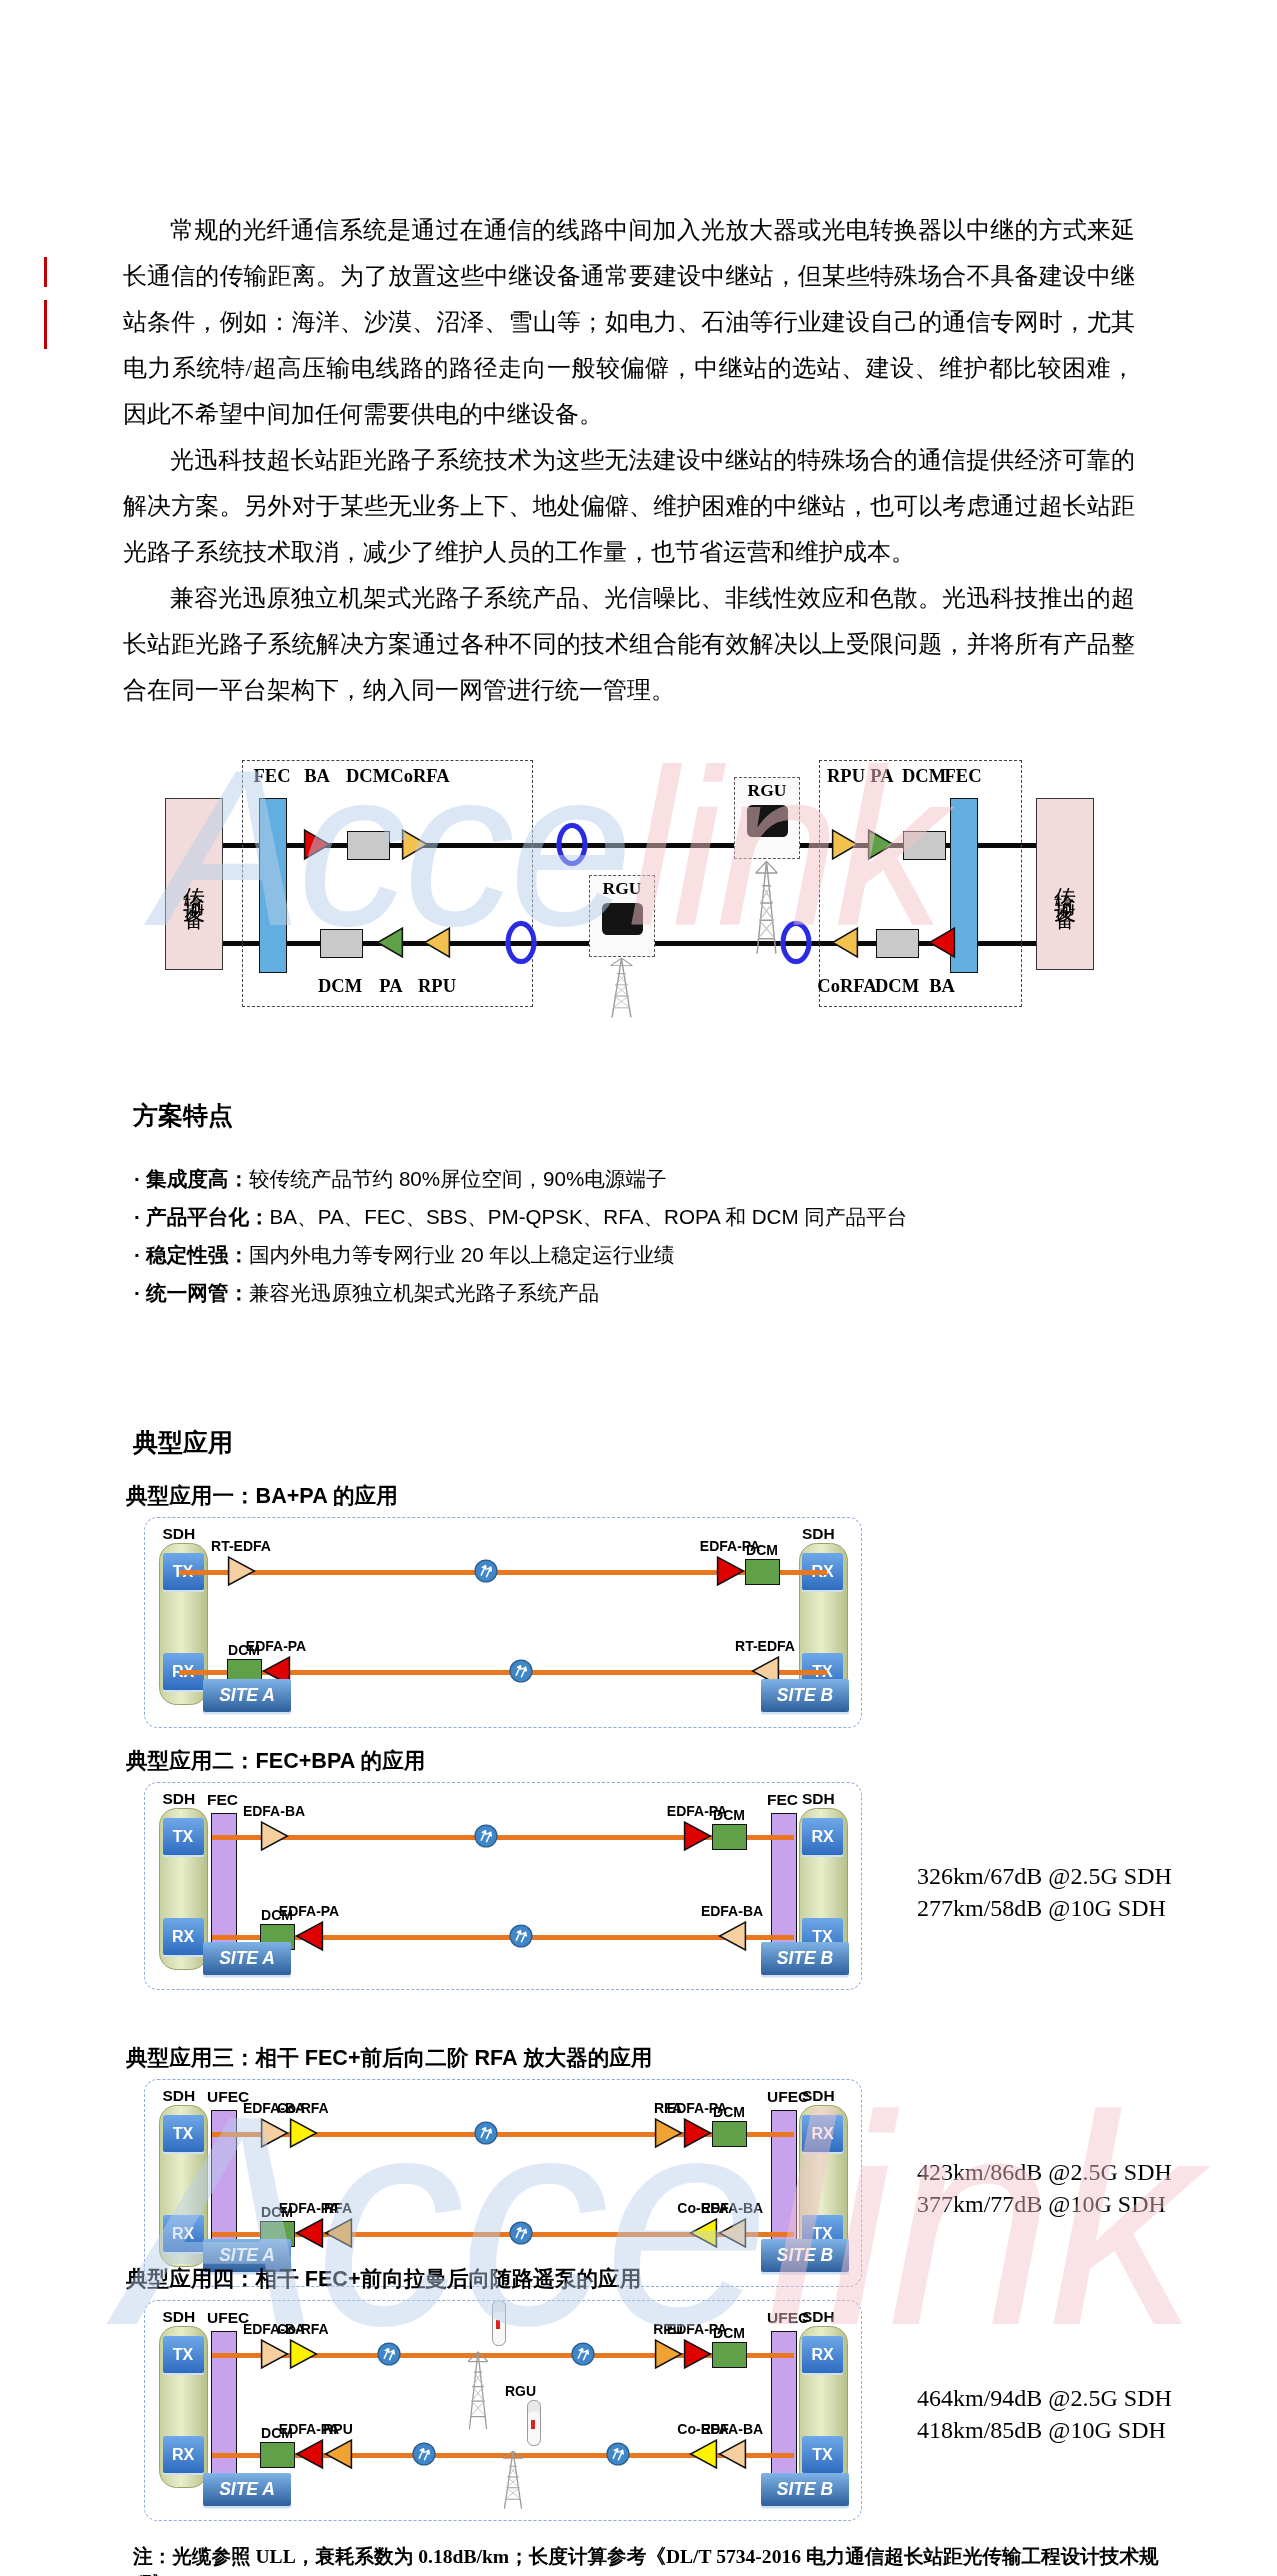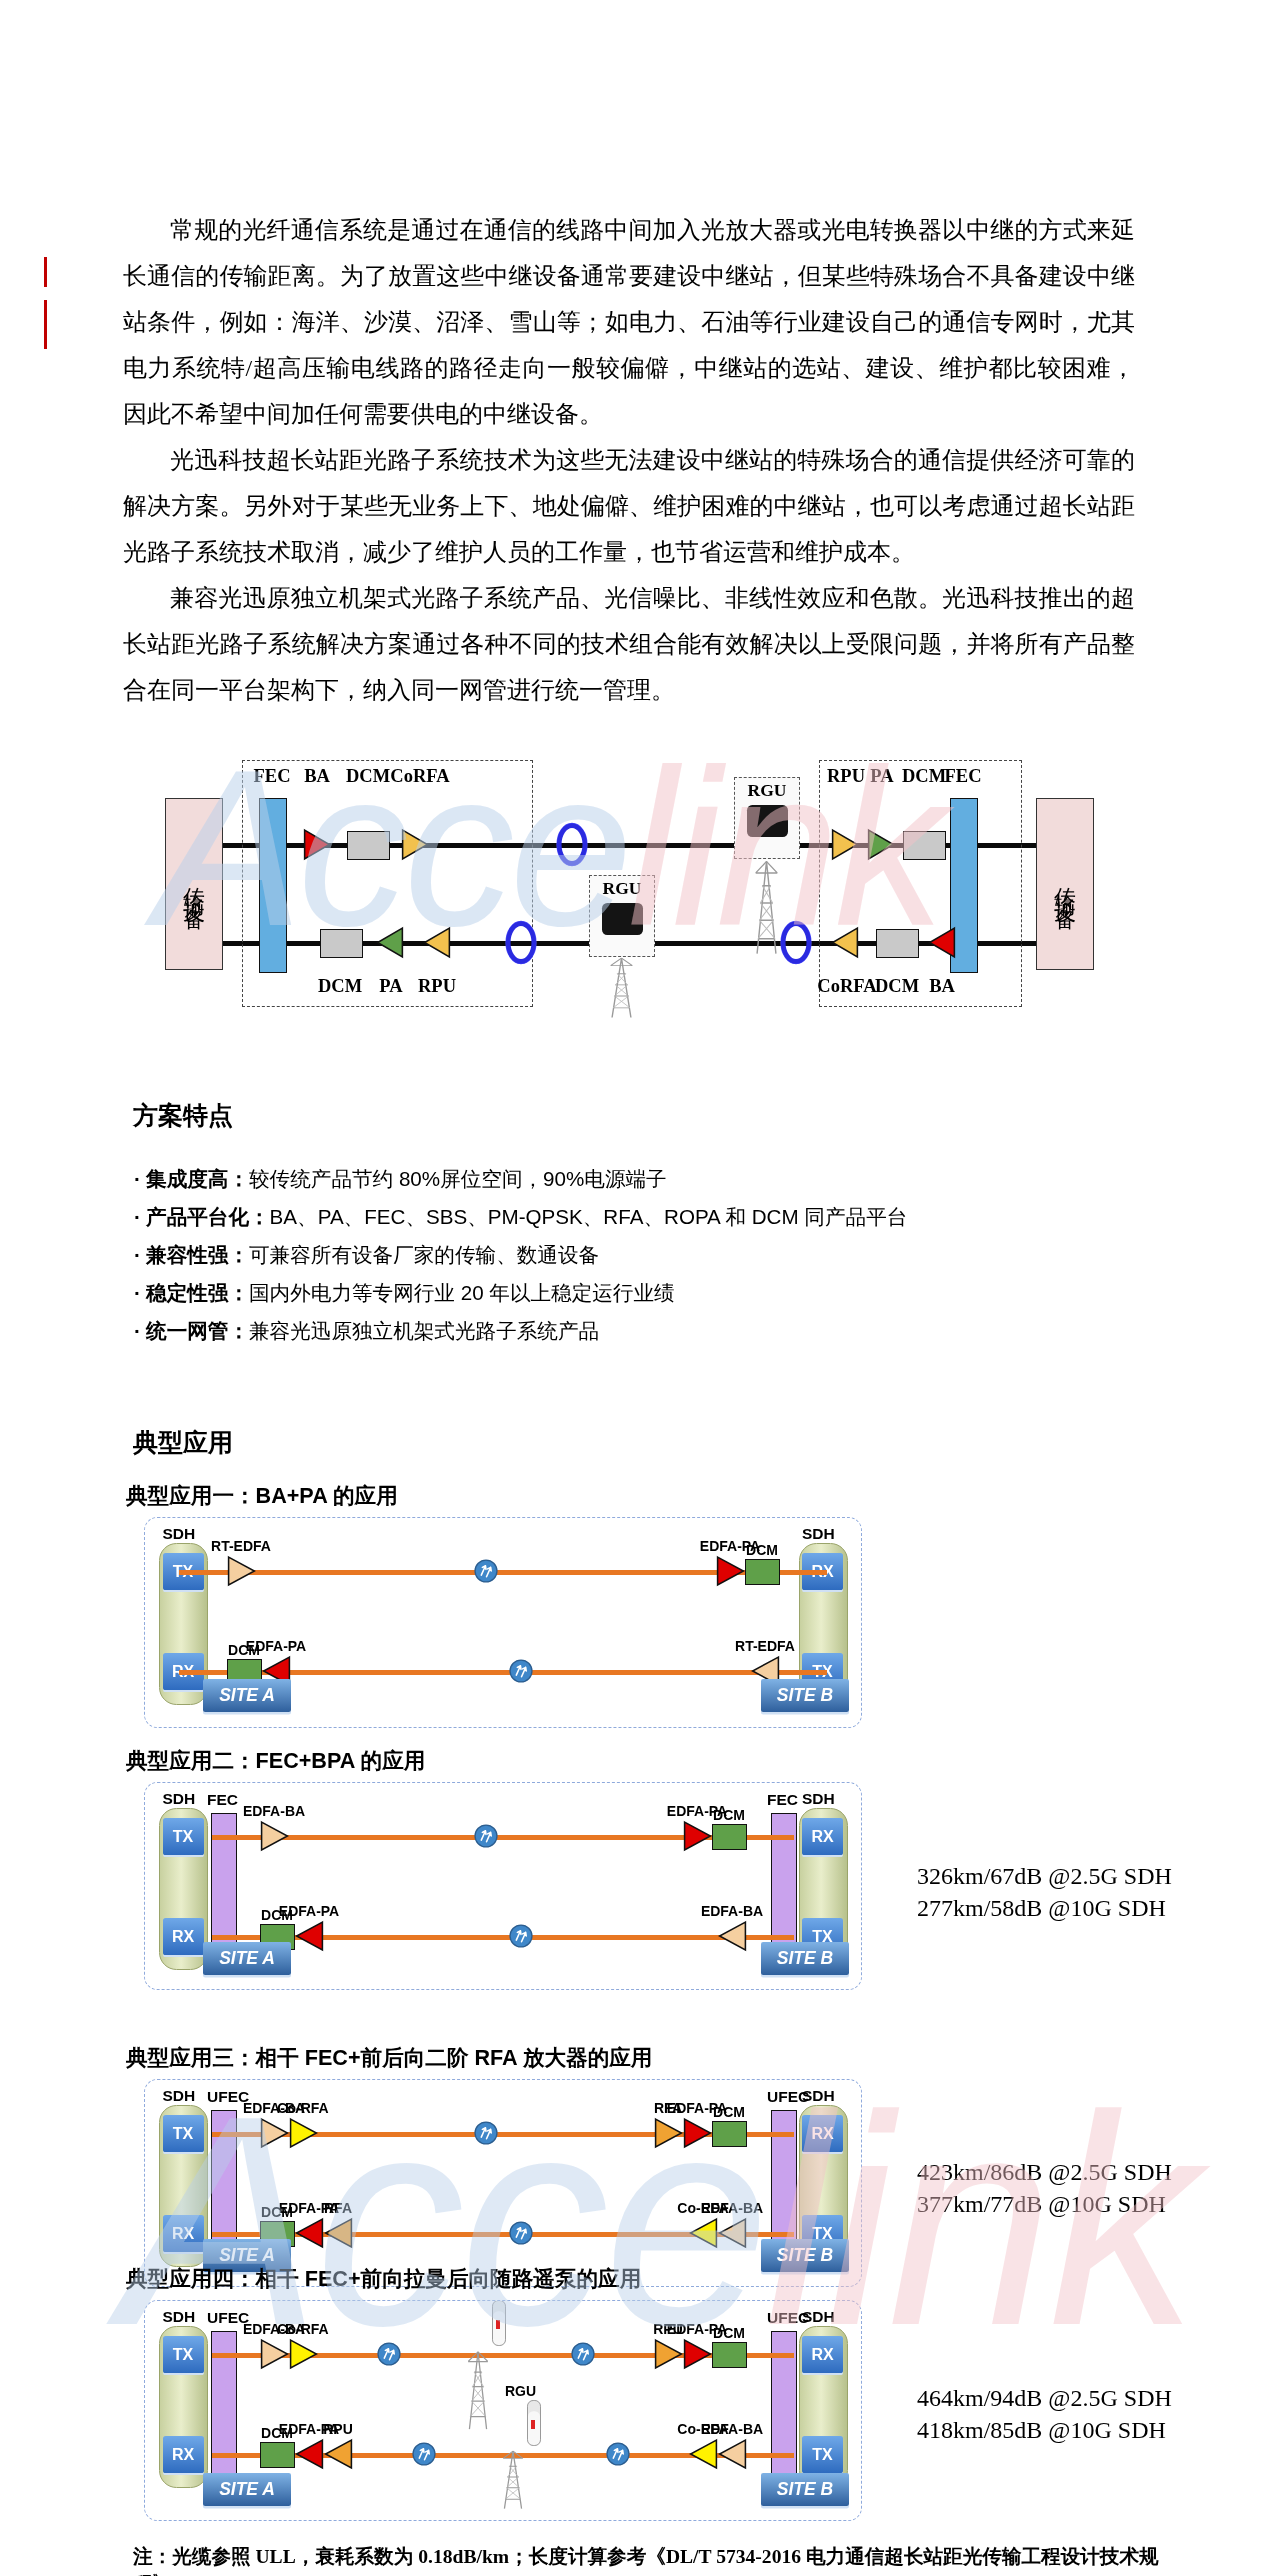--- a/index.html
+++ b/index.html
@@ -170,21 +170,20 @@
    <path d="M12 26 L58 26 M35 6 L12 26 M35 6 L58 26" stroke="#9a9a9a" stroke-width="2.5" fill="none"></path>
    <path d="M26 48 L44 48 M22 78 L48 78 M20 108 L50 108 M17 140 L53 140" stroke="#9a9a9a" stroke-width="2.5"></path>
    <path d="M26 48 L48 78 M44 48 L22 78 M22 78 L50 108 M48 78 L20 108 M20 108 L53 140 M50 108 L17 140" stroke="#bcbcbc" stroke-width="2" fill="none"></path>
         </svg></div>
     </div>
 
   <div class="h1" style="top:1101px;">方案特点</div>
   <div id="features">
       <div class="feat"><span class="fb">·</span><b>集成度高：</b><span>较传统产品节约 80%屏位空间，90%电源端子</span></div>
       <div class="feat"><span class="fb">·</span><b>产品平台化：</b><span>BA、PA、FEC、SBS、PM-QPSK、RFA、ROPA 和 DCM 同产品平台</span></div>
-      <div class="feat"><span class="fb">·</span><b>兼容性强：</b><span>可兼容所有设备厂家的传输、数通设备</span></div>
       <div class="feat"><span class="fb">·</span><b>稳定性强：</b><span>国内外电力等专网行业 20 年以上稳定运行业绩</span></div>
       <div class="feat"><span class="fb">·</span><b>统一网管：</b><span>兼容光迅原独立机架式光路子系统产品</span></div>
     </div>
 
   <div class="h1" style="top:1428px;">典型应用</div>
   <div id="apps">
       <div class="appblock" style="top:1483px;height:250px;">
         <div class="apph">典型应用一：BA+PA 的应用</div>
         <div class="appbox" style="height:209px;">
           <div class="sdhlab" style="left:17.5px;top:7.2px;">SDH</div>

